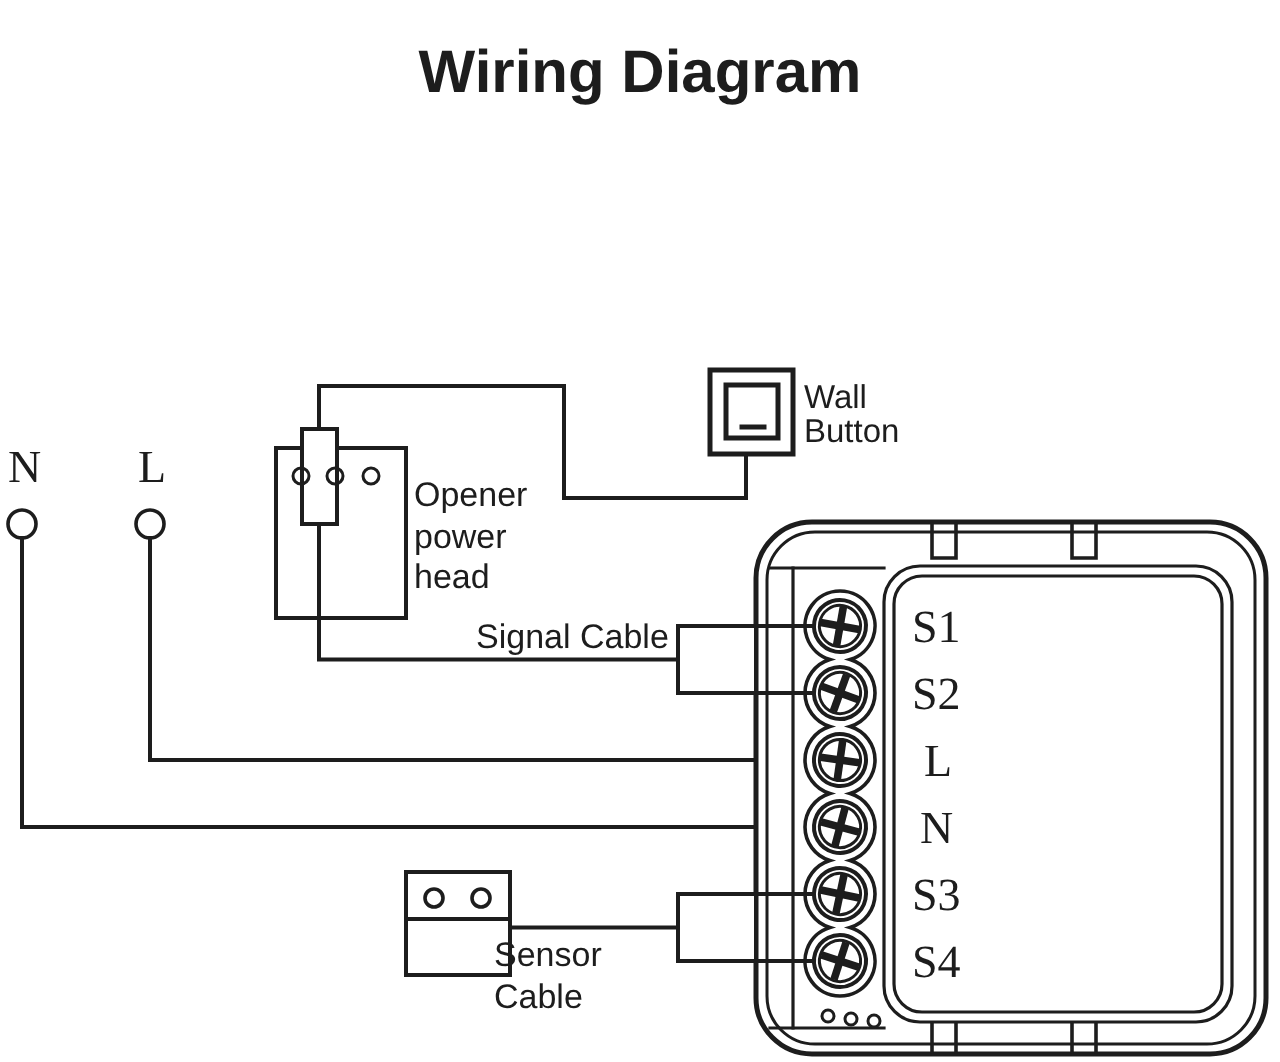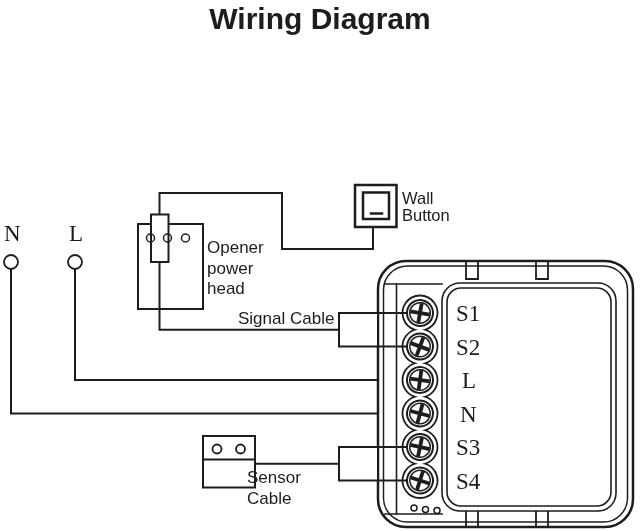--- a/index.html
+++ b/index.html
@@ -3,21 +3,21 @@
 <meta charset="utf-8">
 <style>
   :root { --line:#1d1d1d; --bg:#ffffff; }
   html,body { margin:0; padding:0; }
   body {
     width:640px; height:531px; background:var(--bg); overflow:hidden;
     font-family:"Liberation Sans", sans-serif;
   }
   .stage { position:relative; width:640px; height:531px; }
   h1.title {
-    margin:0; padding-top:1px; text-align:center;
+    margin:0; padding-top:19px; text-align:center;
     font-family:"Liberation Sans", sans-serif;
     font-size:30px; font-weight:700; letter-spacing:0px; color:var(--line);
     line-height:36px;
   }
   svg.diagram { position:absolute; left:0; top:0; }
   
   .ln   { stroke:var(--line); fill:none; stroke-linecap:square; stroke-linejoin:miter; }
   .w15  { stroke-width:1.5; }
   .w16  { stroke-width:1.6; }
   .w18  { stroke-width:1.8; }

